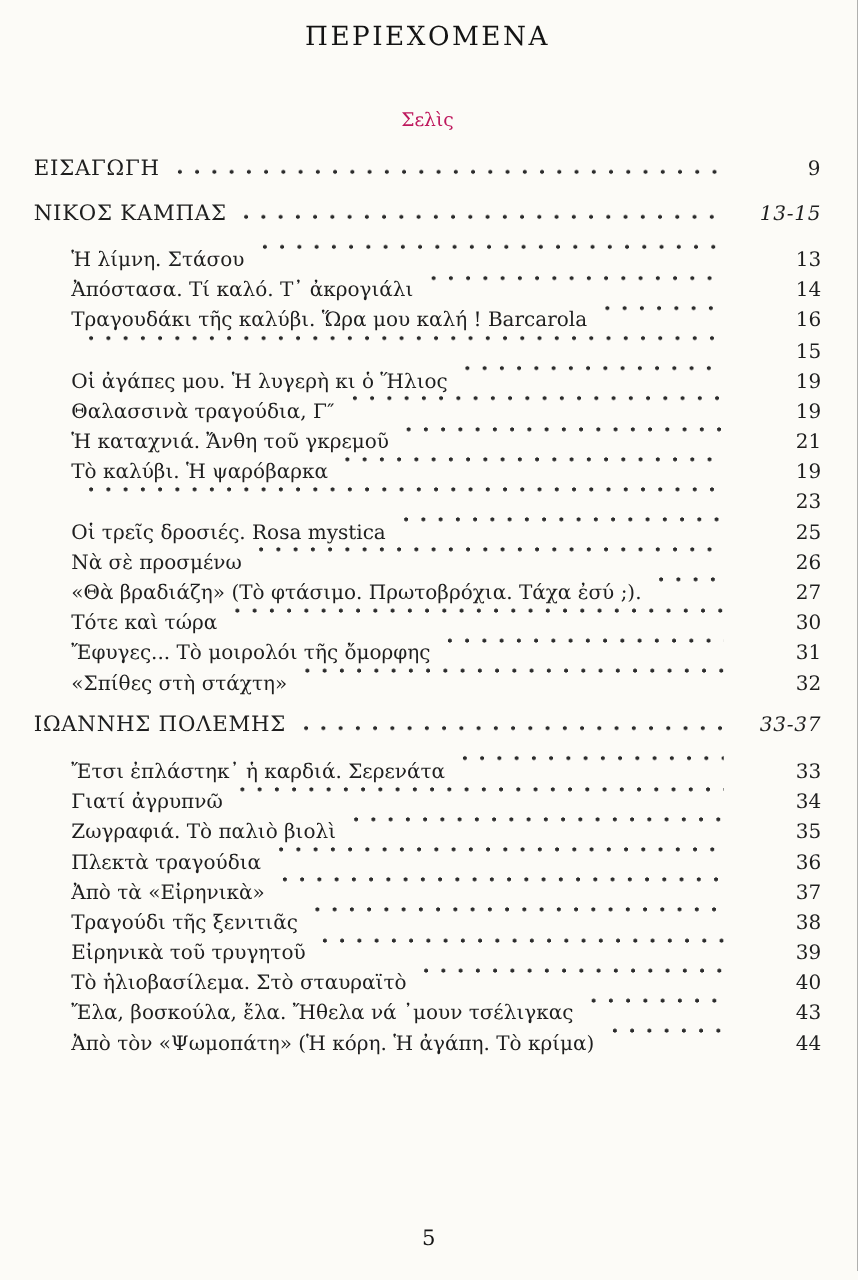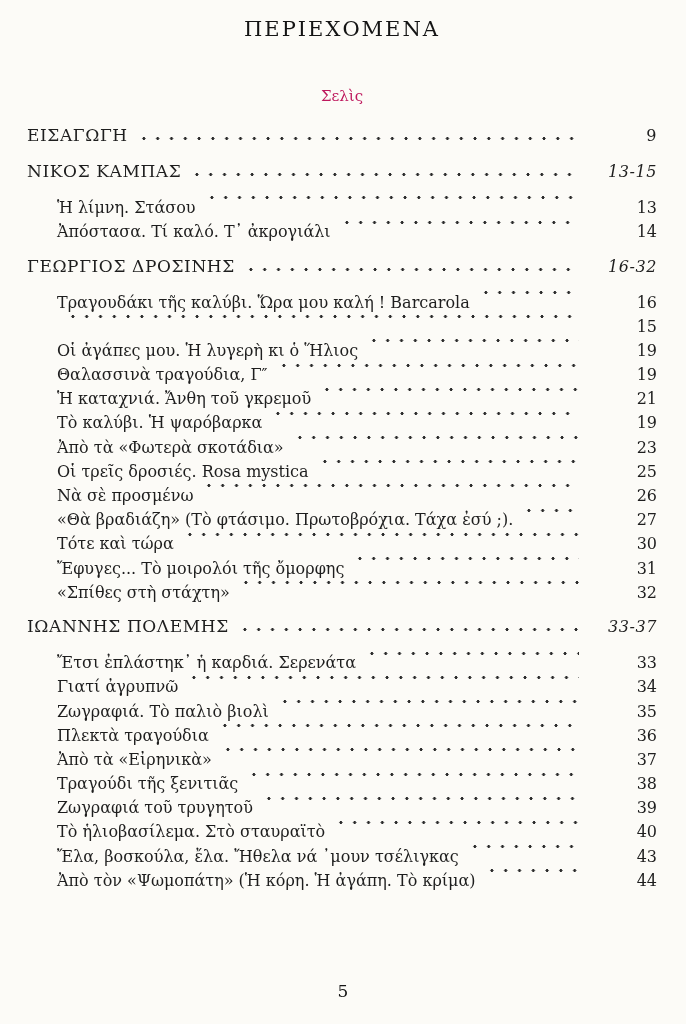--- a/index.html
+++ b/index.html
@@ -110,25 +110,20 @@
     <span class="leader"></span>
     <span class="pagenum">13</span>
   </div>
 
   <div class="toc-row item-row">
     <span class="toc-label">Ἀπόστασα. Τί καλό. Τ᾽ ἀκρογιάλι</span>
     <span class="leader"></span>
     <span class="pagenum">14</span>
   </div>
 
-  <div class="toc-row section-row">
-    <span class="toc-label">ΓΕΩΡΓΙΟΣ ΔΡΟΣΙΝΗΣ</span>
-    <span class="leader"></span>
-    <span class="pagenum range">16-32</span>
-  </div>
 
   <div class="toc-row item-row">
     <span class="toc-label">Τραγουδάκι τῆς καλύβι. Ὥρα μου καλή ! Barcarola</span>
     <span class="leader"></span>
     <span class="pagenum">16</span>
   </div>
 
   <div class="toc-row item-row">
     <span class="leader"></span>
     <span class="pagenum">15</span>
@@ -152,21 +147,20 @@
     <span class="pagenum">21</span>
   </div>
 
   <div class="toc-row item-row">
     <span class="toc-label">Τὸ καλύβι. Ἡ ψαρόβαρκα</span>
     <span class="leader"></span>
     <span class="pagenum">19</span>
   </div>
 
   <div class="toc-row item-row">
-    <span class="toc-label">Ἀπὸ τὰ «Φωτερὰ σκοτάδια»</span>
     <span class="leader"></span>
     <span class="pagenum">23</span>
   </div>
 
   <div class="toc-row item-row">
     <span class="toc-label">Οἱ τρεῖς δροσιές. Rosa mystica</span>
     <span class="leader"></span>
     <span class="pagenum">25</span>
   </div>
 
@@ -238,21 +232,21 @@
   </div>
 
 
   <div class="toc-row item-row">
     <span class="toc-label">Τραγούδι τῆς ξενιτιᾶς</span>
     <span class="leader"></span>
     <span class="pagenum">38</span>
   </div>
 
   <div class="toc-row item-row">
-    <span class="toc-label">Ζωγραφιά τοῦ τρυγητοῦ</span>
+    <span class="toc-label">Εἰρηνικὰ τοῦ τρυγητοῦ</span>
     <span class="leader"></span>
     <span class="pagenum">39</span>
   </div>
 
   <div class="toc-row item-row">
     <span class="toc-label">Τὸ ἡλιοβασίλεμα. Στὸ σταυραϊτὸ</span>
     <span class="leader"></span>
     <span class="pagenum">40</span>
   </div>
 

